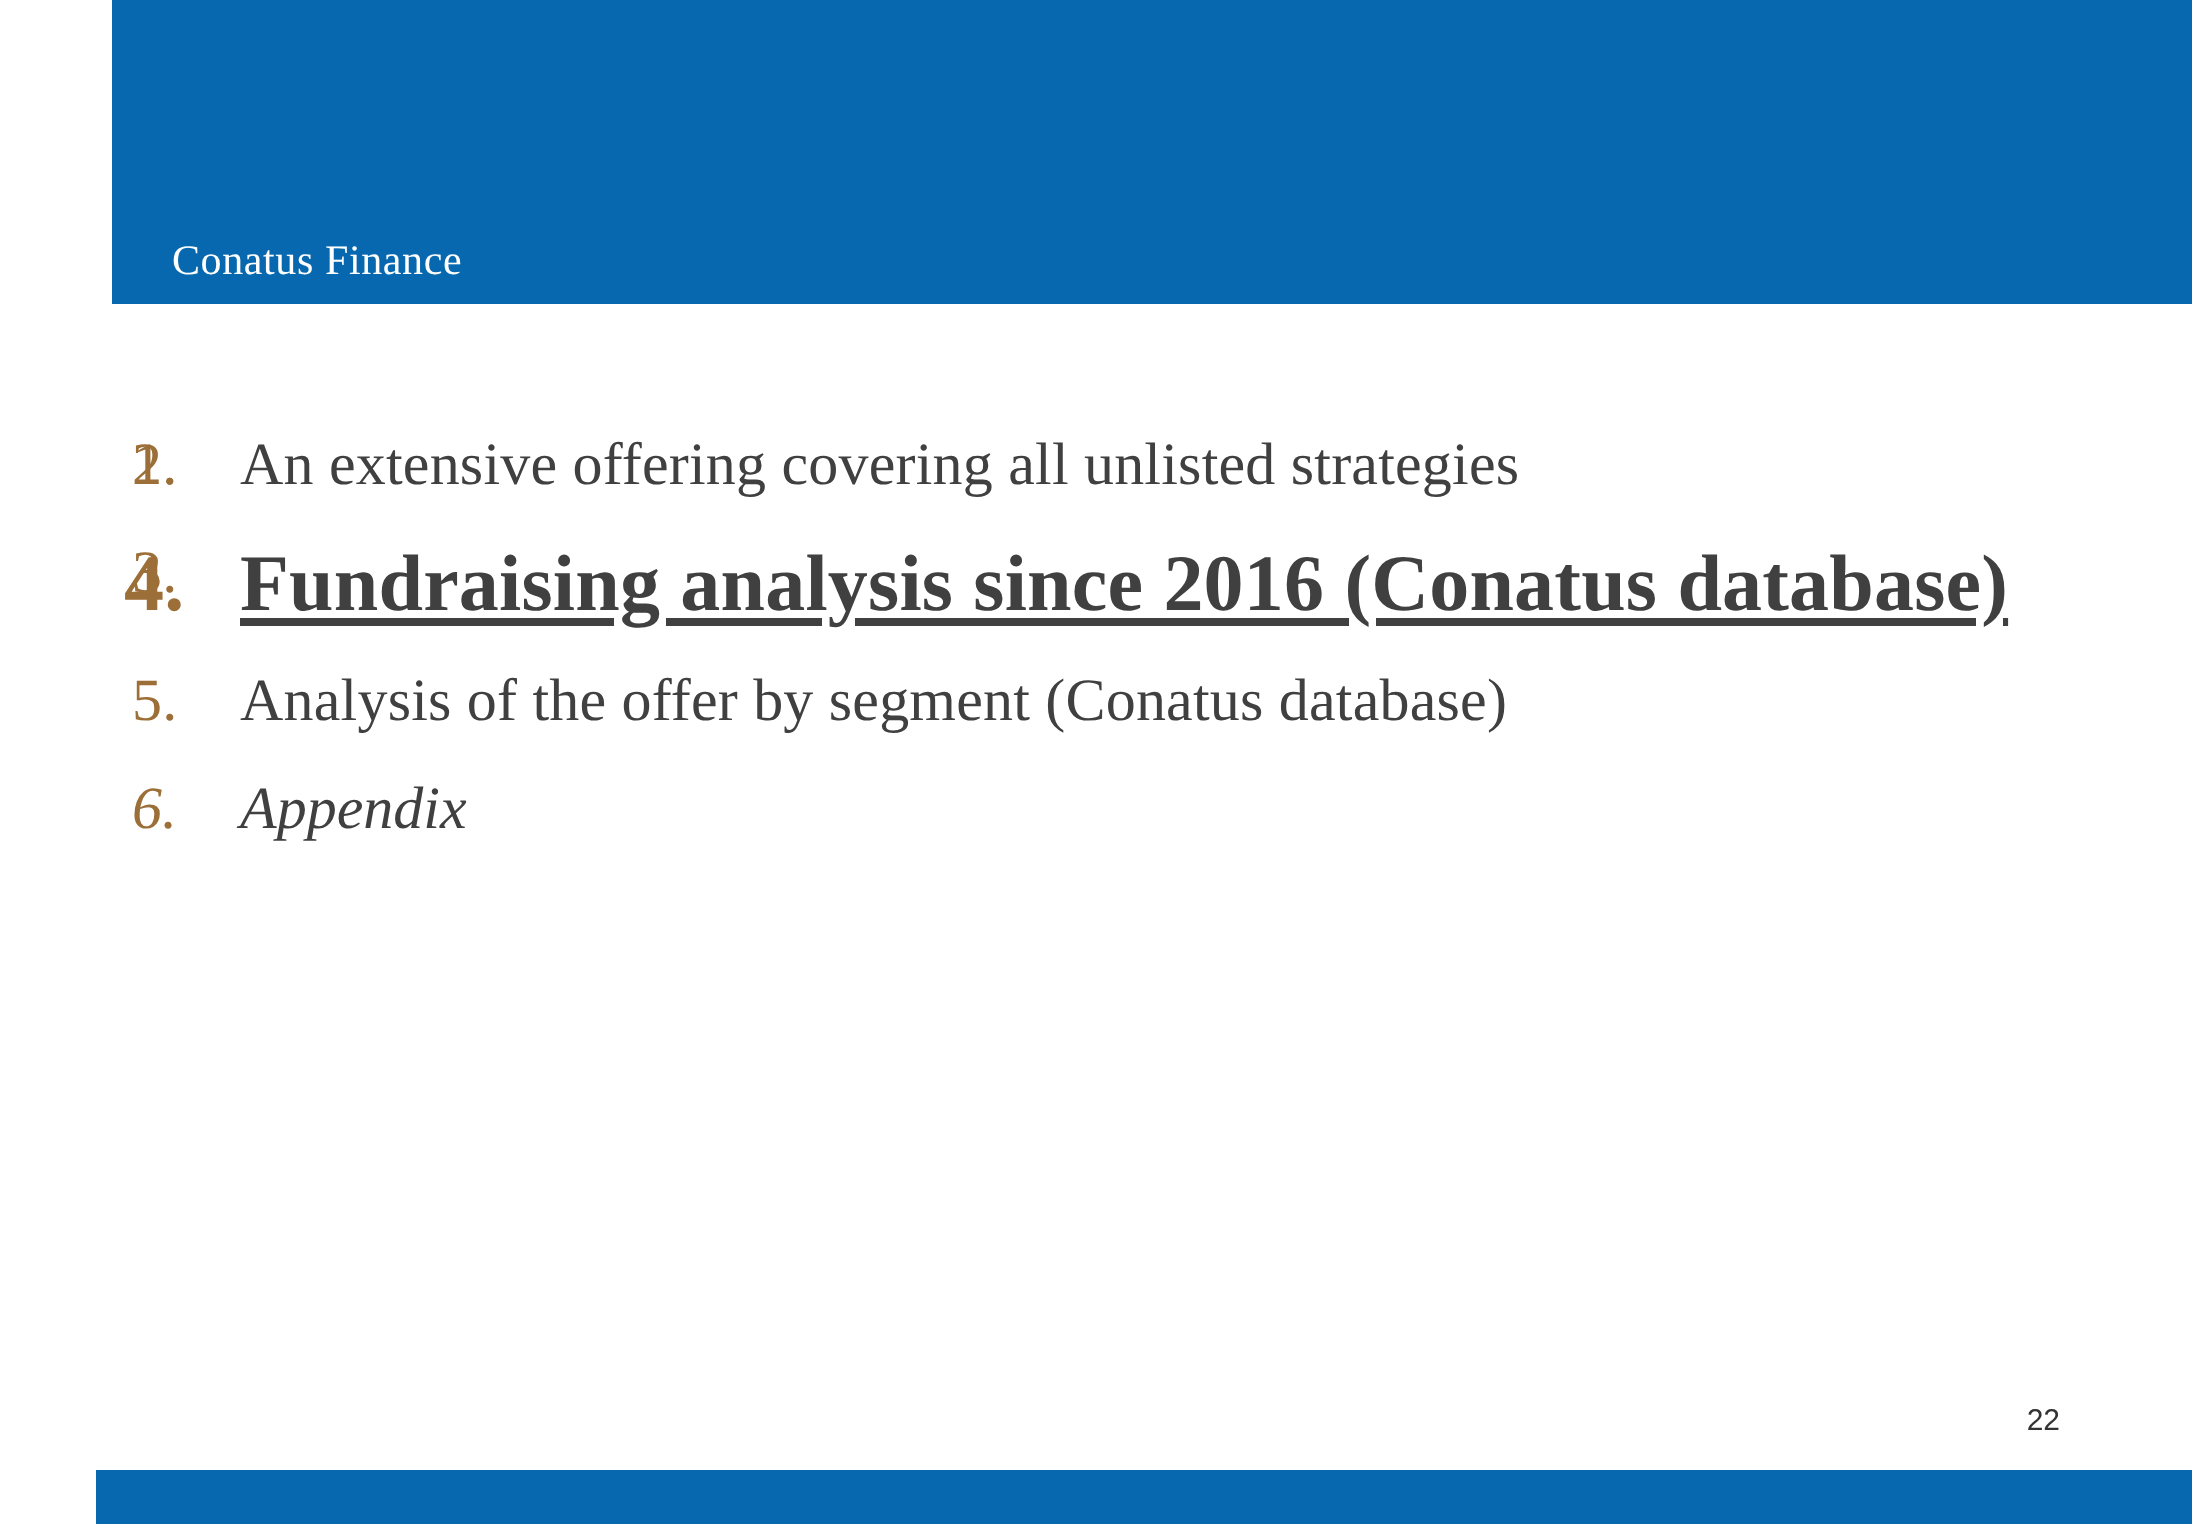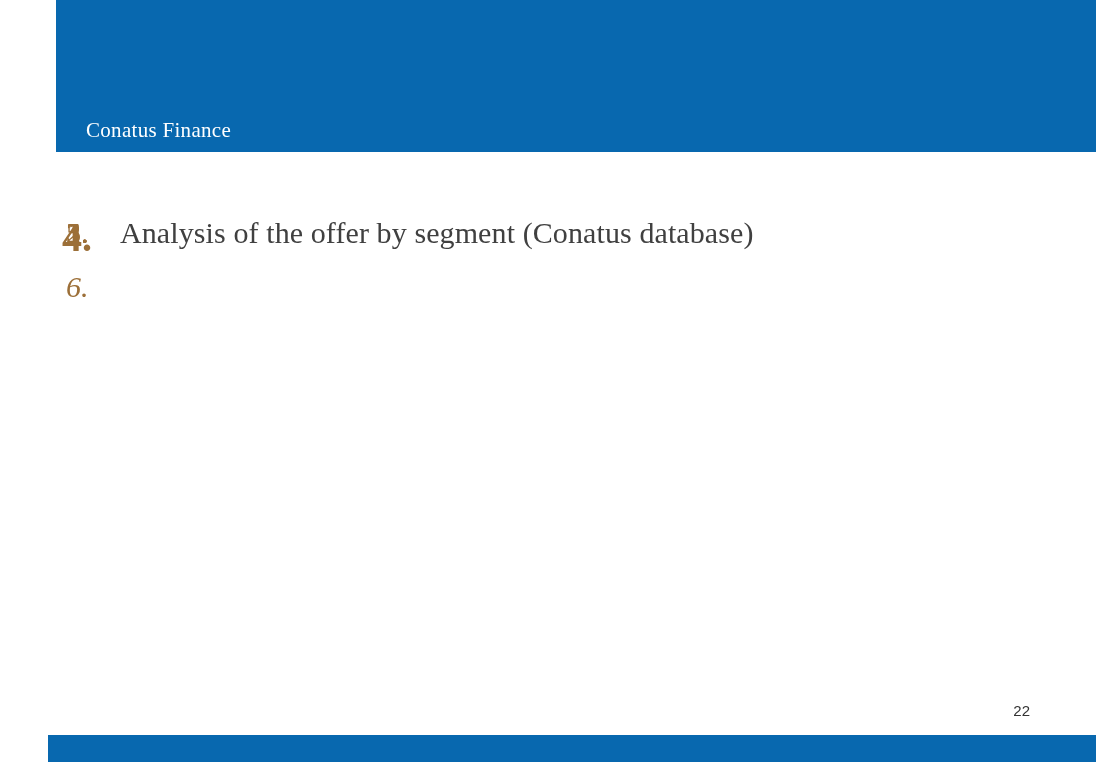--- a/index.html
+++ b/index.html
@@ -139,37 +139,40 @@
   <div class="header-title">Conatus Finance</div>
 
   <div class="agenda">
 
     <div class="agenda-item lvl-normal">
       <span class="agenda-num">1.</span>
     </div>
 
     <div class="agenda-item lvl-normal">
       <span class="agenda-num">2.</span>
+      <span class="agenda-text">An extensive offering covering all unlisted strategies</span>
     </div>
 
     <div class="agenda-item lvl-normal">
       <span class="agenda-num">3.</span>
     </div>
 
     <div class="agenda-item lvl-big">
       <span class="agenda-num">4.</span>
+      <span class="agenda-text">Fundraising analysis since 2016 (Conatus database)</span>
     </div>
 
     <div class="agenda-item lvl-normal">
       <span class="agenda-num">5.</span>
       <span class="agenda-text">Analysis of the offer by segment (Conatus database)</span>
     </div>
 
     <div class="agenda-item lvl-italic">
       <span class="agenda-num">6.</span>
+      <span class="agenda-text">Appendix</span>
     </div>
 
   </div>
 
   <div class="page-number">22</div>
 
   <div class="footer-band"></div>
 
 </div>
 

